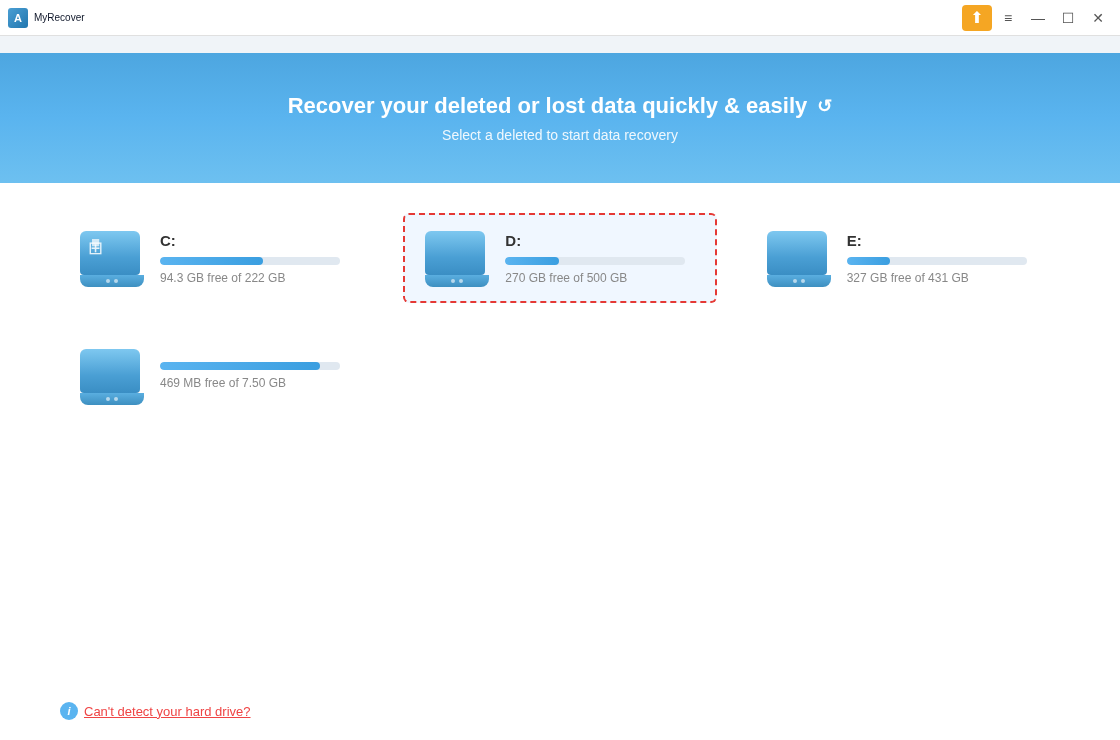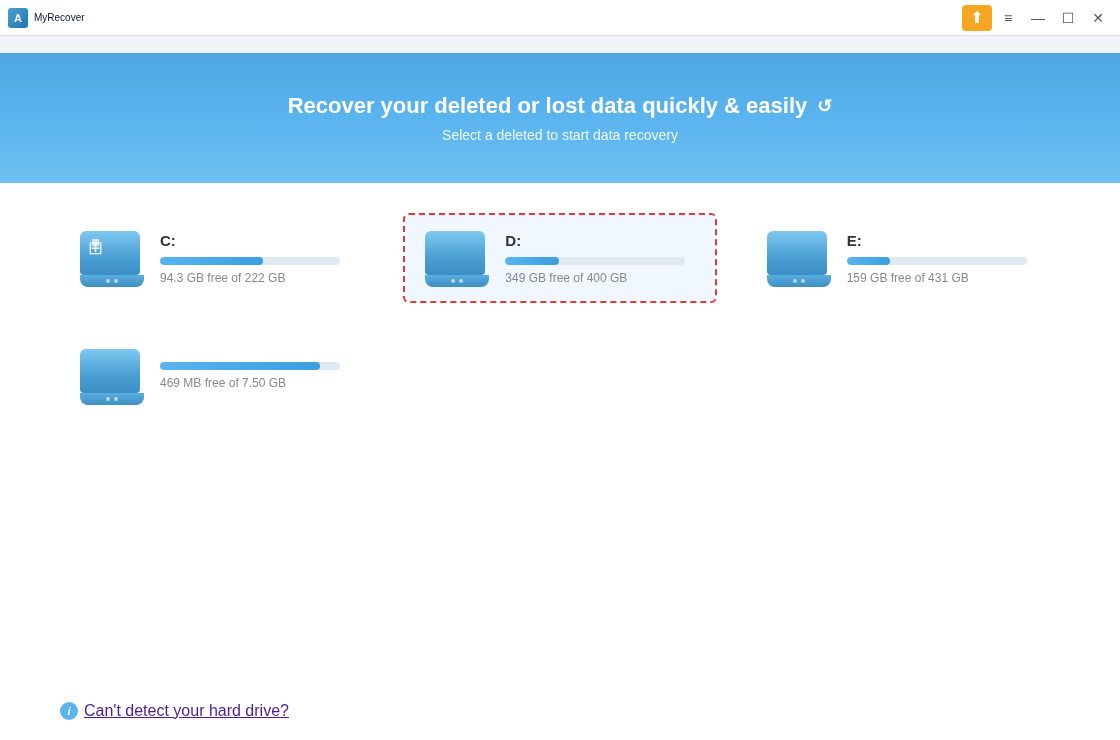--- a/index.html
+++ b/index.html
@@ -222,22 +222,22 @@
       background: #5ab4f0;
       color: white;
       font-size: 11px;
       display: flex;
       align-items: center;
       justify-content: center;
       font-style: italic;
       font-weight: bold;
     }
     .cant-detect-link {
-      font-size: 16px;
-      color: #4c1d95;
+      font-size: 13px;
+      color: #ef4444;
       text-decoration: underline;
       cursor: pointer;
     }
 
     
     .start-scan-wrap {
       position: absolute;
       bottom: 20px;
       right: 30px;
     }
@@ -336,38 +336,38 @@
             <div class="drive-icon-base">
               <div class="drive-dot"></div>
               <div class="drive-dot"></div>
             </div>
           </div>
           <div class="drive-info">
             <div class="drive-label">D:</div>
             <div class="drive-bar-bg">
               <div class="drive-bar-fill" style="width:30%"></div>
             </div>
-            <div class="drive-size">349 GB free of 400 GB</div>
+            <div class="drive-size">270 GB free of 500 GB</div>
           </div>
         </div>
 
         <div class="drive-item">
           <div class="drive-icon-wrap">
             <div class="drive-icon-body"></div>
             <div class="drive-icon-base">
               <div class="drive-dot"></div>
               <div class="drive-dot"></div>
             </div>
           </div>
           <div class="drive-info">
             <div class="drive-label">E:</div>
             <div class="drive-bar-bg">
               <div class="drive-bar-fill" style="width:24%"></div>
             </div>
-            <div class="drive-size">159 GB free of 431 GB</div>
+            <div class="drive-size">327 GB free of 431 GB</div>
           </div>
         </div>
 
       </div>
 
       <div class="drive-row">
 
         <div class="drive-item">
           <div class="drive-icon-wrap">
             <div class="drive-icon-body"></div>

